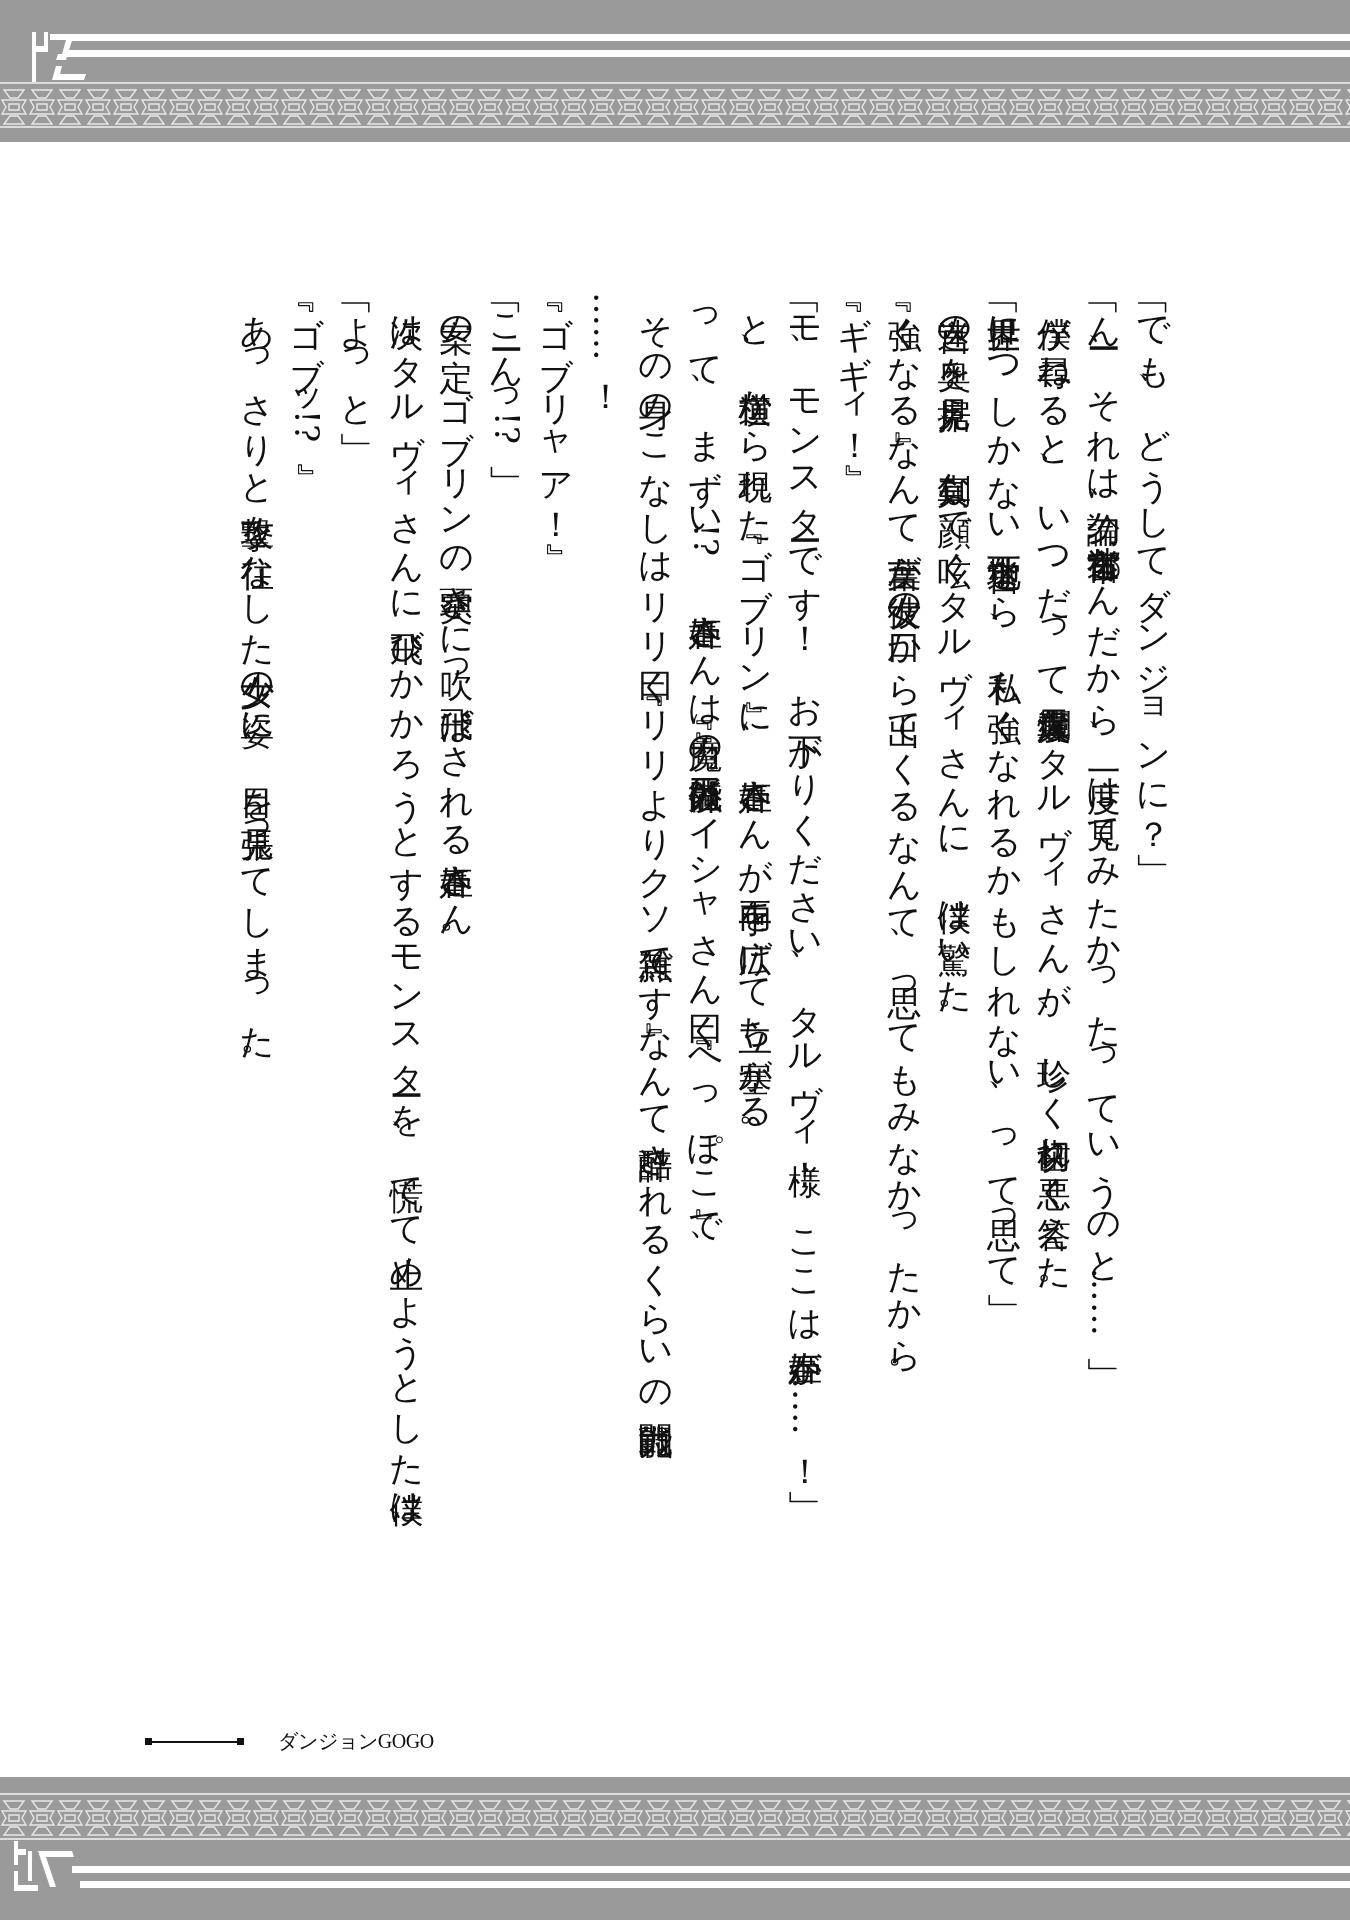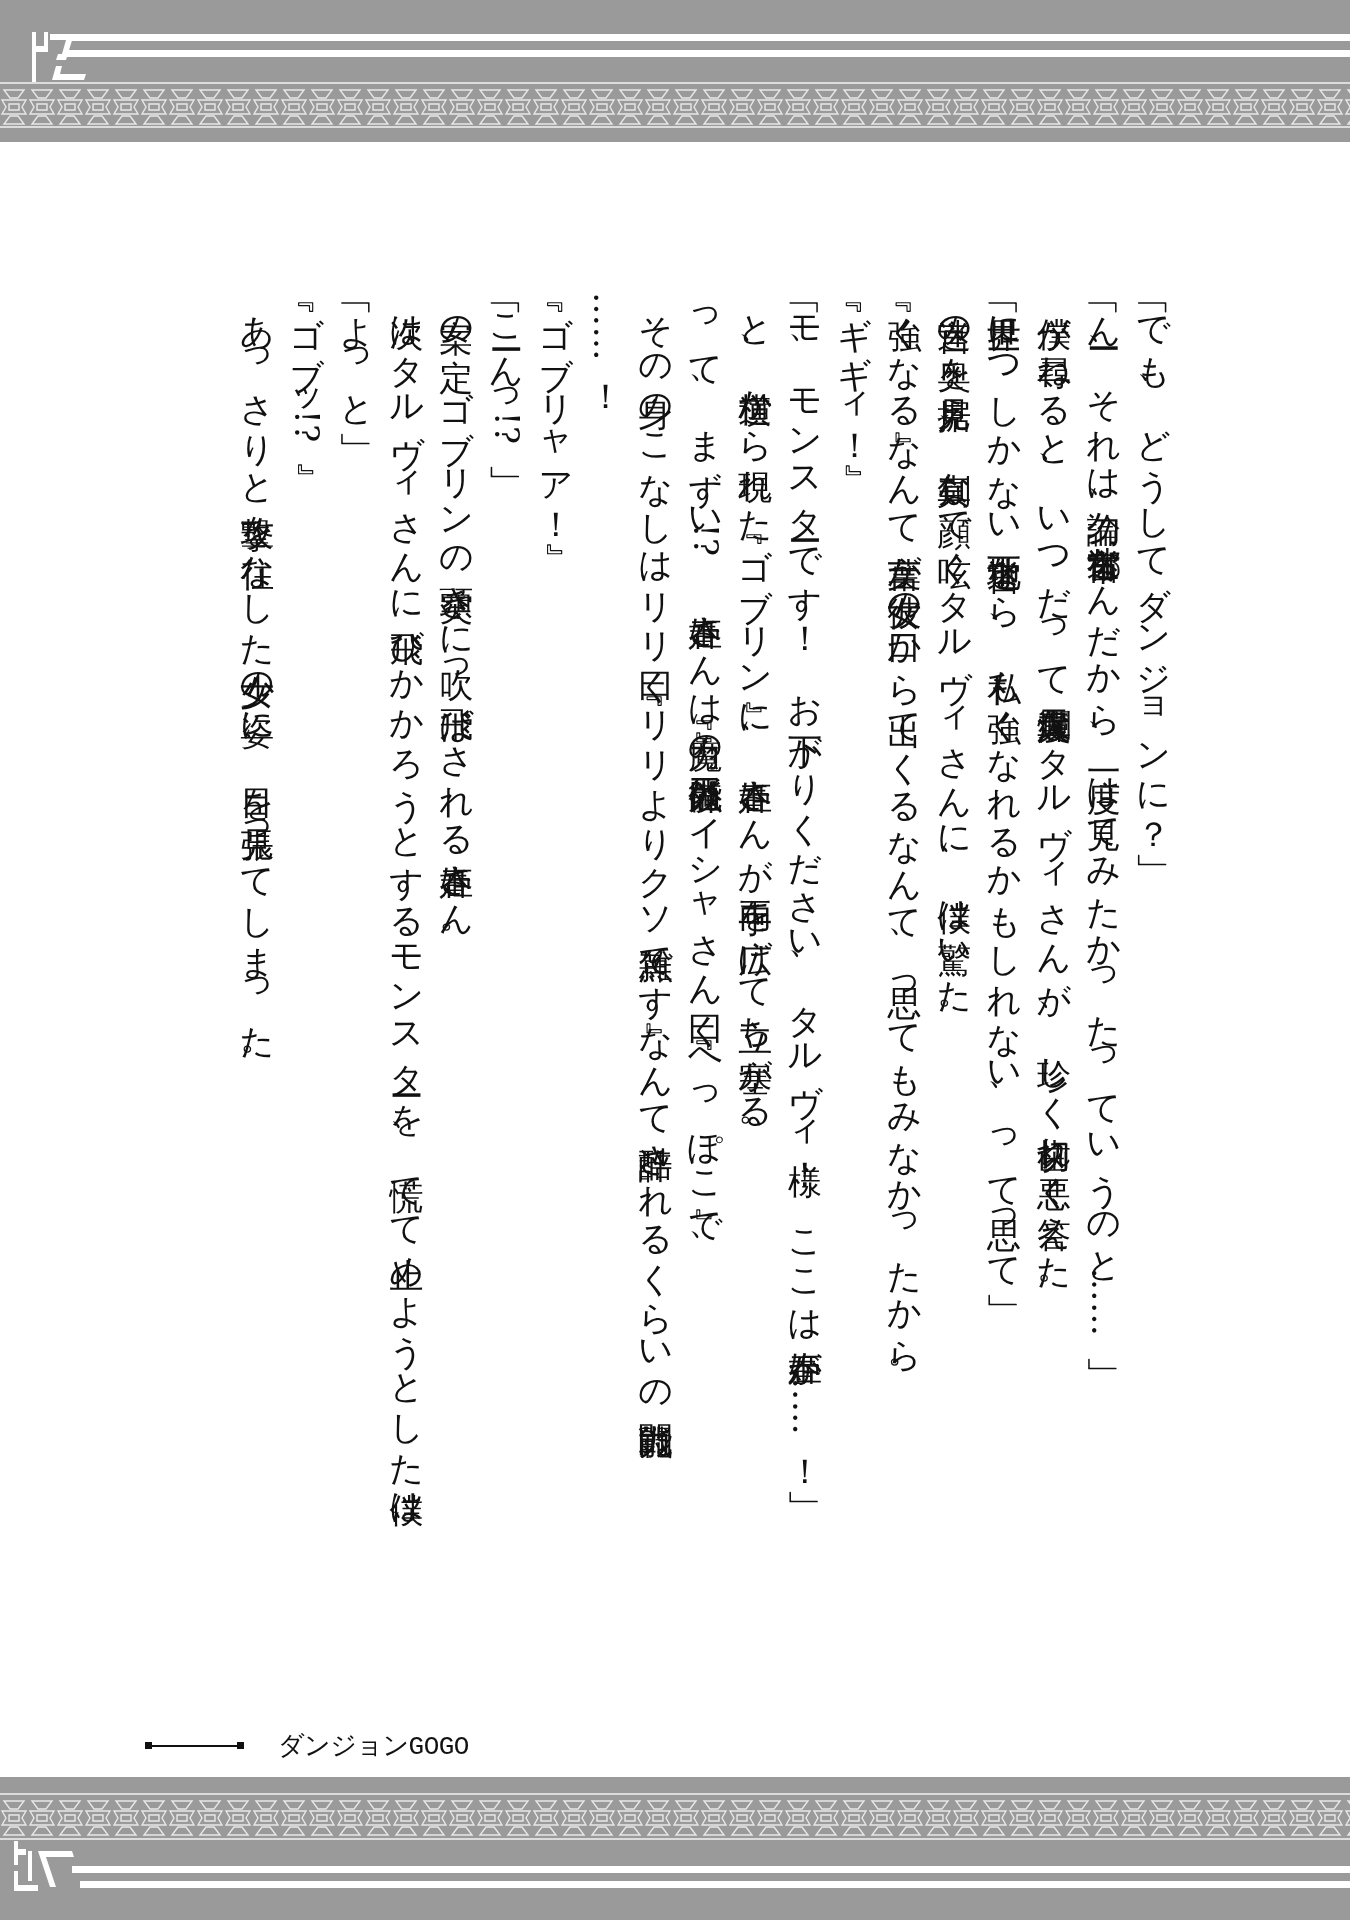--- a/index.html
+++ b/index.html
@@ -22,21 +22,21 @@
                writing-mode:vertical-rl; font-size:34px; line-height:49.8px;
                letter-spacing:0.5px; }
   .page-body p { margin:0; white-space:pre; }
 
   
   .footer { position:absolute; top:1728px; left:147px; display:flex; align-items:center; }
   .footer-rule { position:relative; width:95px; height:2px; background:#111; margin-right:36px; }
   .footer-rule::before, .footer-rule::after { content:""; position:absolute; top:-3px; width:7px; height:7px; background:#111; }
   .footer-rule::before { left:-2px; }
   .footer-rule::after { right:-2px; }
-  .footer-title { font-family:Liberation Mono, monospace; font-size:26px; letter-spacing:-0.5px; color:#111; }
+  .footer-title { font-family:Liberation Serif, serif; font-size:20px; letter-spacing:-0.5px; color:#111; }
 </style>
 </head>
 <body>
 
 <div class="band band-top">
   <svg class="fret" style="left:30px;top:30px" width="60" height="55" viewBox="0 0 60 55">
     <path d="M2 2 h4 v14 h8 v-14 h4 v20 h-12 v30 h-4z M20 4 h24 l-8 26 h-10 l2 -6 h4 l4 -14 h-16z M22 50 l4 -14 h6 l-2 8 h26 l-2 6z" fill="#ffffff"></path>
   </svg>
   <div class="stripe" style="left:72px;top:34px;width:1278px;"></div>
   <div class="stripe" style="left:65px;top:50px;width:1285px;"></div>

